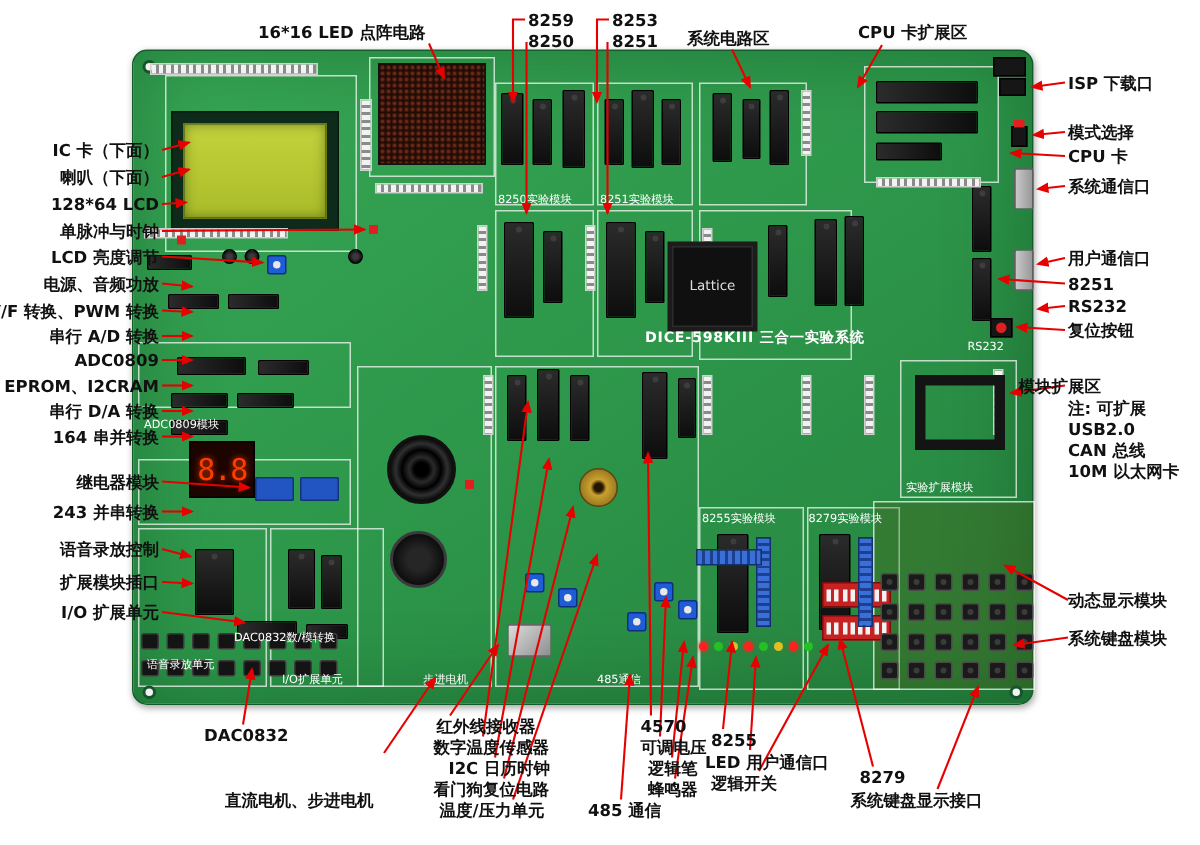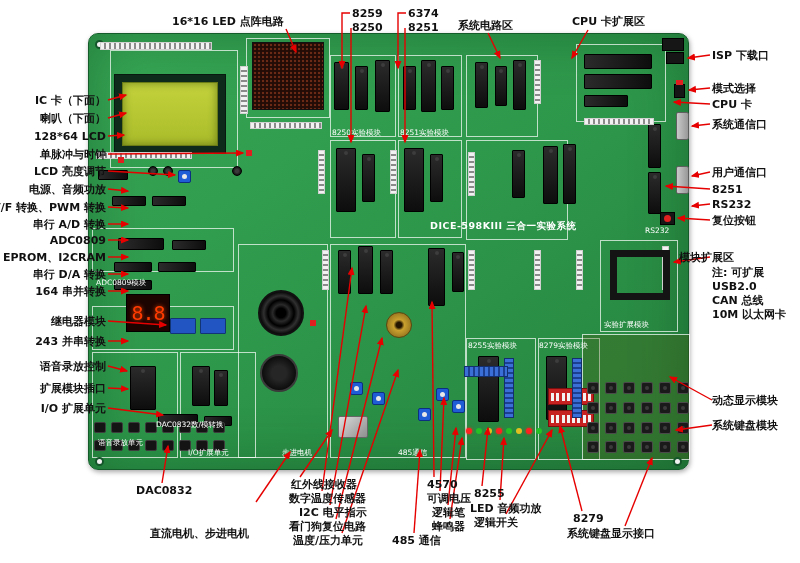--- a/index.html
+++ b/index.html
@@ -146,20 +146,21 @@
   <div class="hdr" style="left:322px;top:250px;width:7px;height:40px"></div>
   <div class="hdr" style="left:468px;top:250px;width:7px;height:40px"></div>
   <div class="hdr" style="left:534px;top:250px;width:7px;height:40px"></div>
   <div class="hdr" style="left:576px;top:250px;width:7px;height:40px"></div>
   <div class="hdr" style="left:662px;top:246px;width:7px;height:44px"></div>
   <div class="hdr-h" style="left:100px;top:42px;width:112px;height:8px"></div>
   <div class="hdr-h" style="left:250px;top:122px;width:72px;height:7px"></div>
   <div class="hdr-h" style="left:96px;top:152px;width:96px;height:7px"></div>
   <div class="hdr-h" style="left:584px;top:118px;width:70px;height:7px"></div>
 
+  <div class="cpld" style="left:448px;top:164px;width:54px;height:54px">Lattice</div>
   <div class="socket" style="left:610px;top:250px;width:60px;height:50px"></div>
   <div class="sevenseg" style="left:126px;top:294px;width:44px;height:38px;font-size:20px">8.8</div>
   <div class="speaker" style="left:258px;top:290px;width:46px;height:46px"></div>
   <div class="dial" style="left:260px;top:354px;width:38px;height:38px"></div>
   <div class="buzzer" style="left:386px;top:312px;width:26px;height:26px"></div>
   <div class="metal" style="left:338px;top:416px;width:30px;height:22px"></div>
 
   <div class="pot" style="left:178px;top:170px"></div>
   <div class="pot" style="left:350px;top:382px"></div>
   <div class="pot" style="left:372px;top:392px"></div>
@@ -334,21 +335,21 @@
       <path d="M500,500 L504,438" marker-end="url(#ah)"></path>
       <path d="M506,514 L552,430" marker-end="url(#ah)"></path>
       <path d="M582,511 L560,426" marker-end="url(#ah)"></path>
       <path d="M625,526 L652,458" marker-end="url(#ah)"></path>
     </g>
   </svg>
 
   <div class="lbl" style="left:172px;top:15px">16*16 LED 点阵电路</div>
   <div class="lbl" style="left:352px;top:7px">8259</div>
   <div class="lbl" style="left:352px;top:21px">8250</div>
-  <div class="lbl" style="left:408px;top:7px">6374</div>
+  <div class="lbl" style="left:408px;top:7px">8253</div>
   <div class="lbl" style="left:408px;top:21px">8251</div>
   <div class="lbl" style="left:458px;top:19px">系统电路区</div>
   <div class="lbl" style="left:572px;top:15px">CPU 卡扩展区</div>
 
   <div class="lbl" style="left:712px;top:49px">ISP 下载口</div>
   <div class="lbl" style="left:712px;top:82px">模式选择</div>
   <div class="lbl" style="left:712px;top:98px">CPU 卡</div>
   <div class="lbl" style="left:712px;top:118px">系统通信口</div>
   <div class="lbl" style="left:712px;top:166px">用户通信口</div>
   <div class="lbl" style="left:712px;top:183px">8251</div>
@@ -377,27 +378,27 @@
   <div class="lbl ra" style="right:694px;top:315px">继电器模块</div>
   <div class="lbl ra" style="right:694px;top:335px">243 并串转换</div>
   <div class="lbl ra" style="right:694px;top:360px">语音录放控制</div>
   <div class="lbl ra" style="right:694px;top:382px">扩展模块插口</div>
   <div class="lbl ra" style="right:694px;top:402px">I/O 扩展单元</div>
 
   <div class="lbl" style="left:136px;top:484px">DAC0832</div>
   <div class="lbl" style="left:150px;top:527px">直流电机、步进电机</div>
   <div class="lbl" style="left:291px;top:478px">红外线接收器</div>
   <div class="lbl" style="left:289px;top:492px">数字温度传感器</div>
-  <div class="lbl" style="left:299px;top:506px">I2C 电平指示</div>
+  <div class="lbl" style="left:299px;top:506px">I2C 日历时钟</div>
   <div class="lbl" style="left:289px;top:520px">看门狗复位电路</div>
   <div class="lbl" style="left:293px;top:534px">温度/压力单元</div>
   <div class="lbl" style="left:392px;top:534px">485 通信</div>
   <div class="lbl" style="left:427px;top:478px">4570</div>
   <div class="lbl" style="left:427px;top:492px">可调电压</div>
   <div class="lbl" style="left:432px;top:506px">逻辑笔</div>
   <div class="lbl" style="left:432px;top:520px">蜂鸣器</div>
   <div class="lbl" style="left:474px;top:487px">8255</div>
-  <div class="lbl" style="left:470px;top:502px">LED 音频功放</div>
+  <div class="lbl" style="left:470px;top:502px">LED 用户通信口</div>
   <div class="lbl" style="left:474px;top:516px">逻辑开关</div>
   <div class="lbl" style="left:573px;top:512px">8279</div>
   <div class="lbl" style="left:567px;top:527px">系统键盘显示接口</div>
 
 </div>
 
 </body></html>

